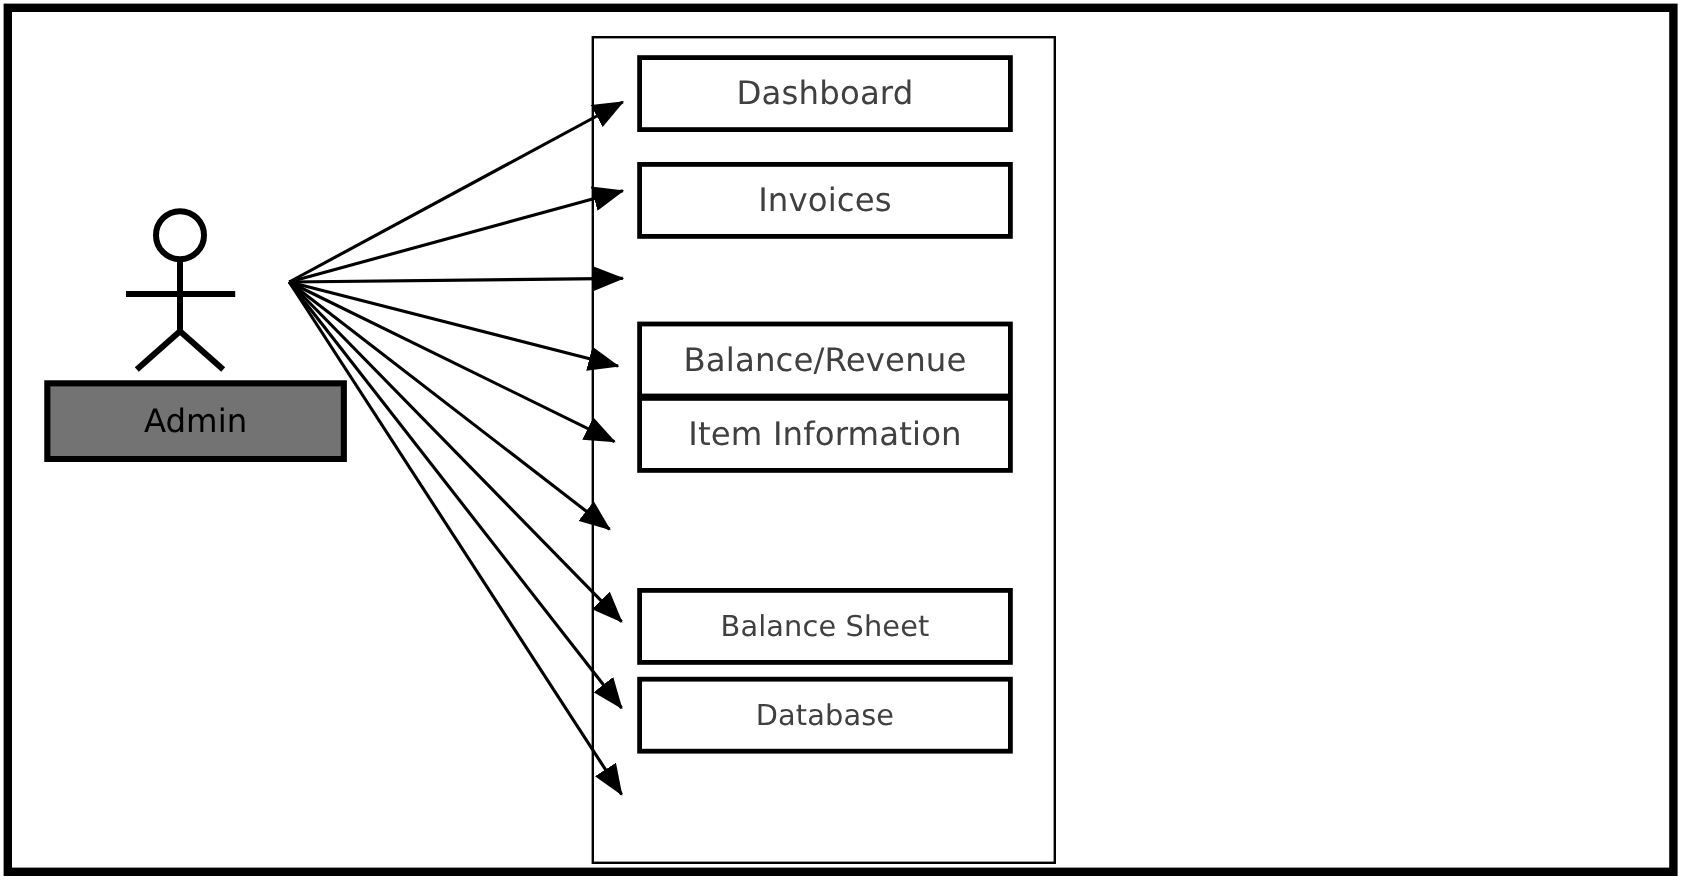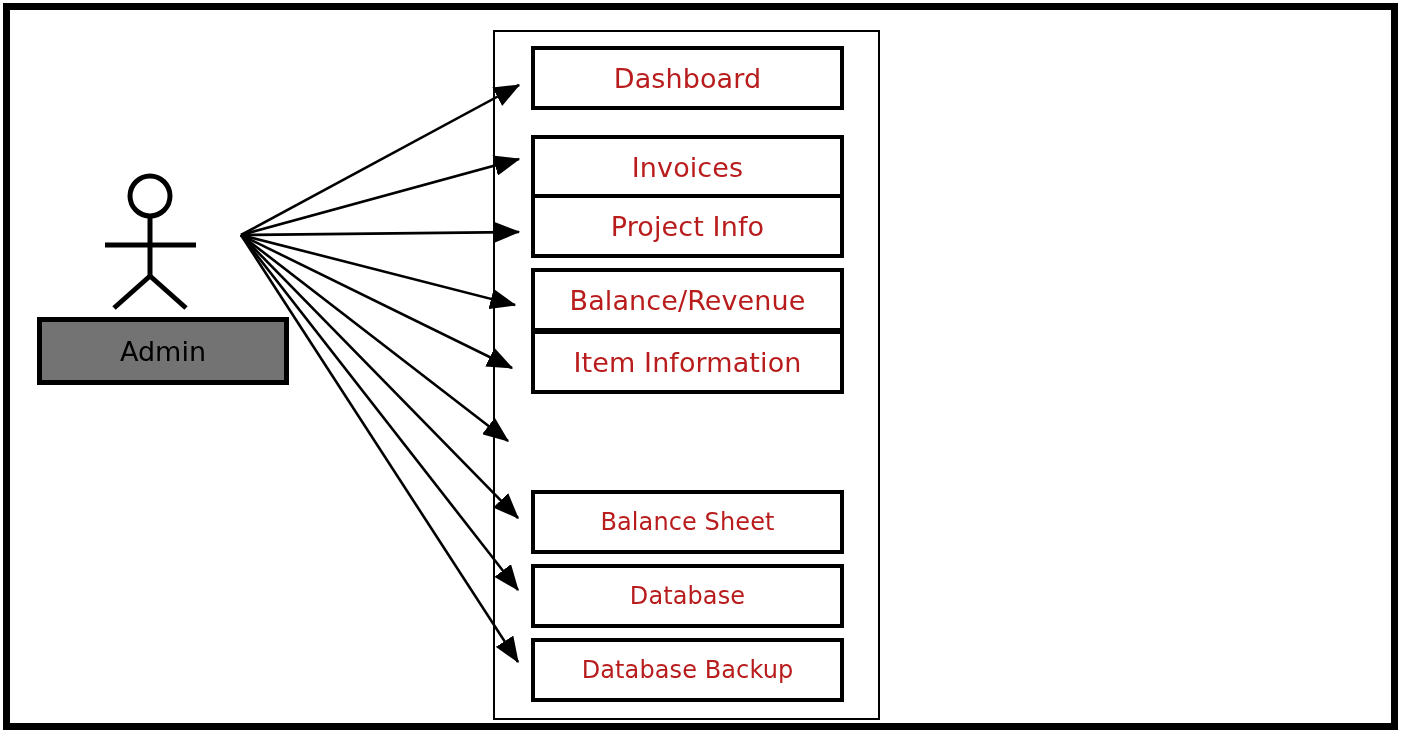--- a/index.html
+++ b/index.html
@@ -58,21 +58,21 @@
     border: 4px solid #000000;
     box-sizing: border-box;
     background: #ffffff;
     display: flex;
     align-items: center;
     justify-content: center;
   }
   .usecase-label {
     font-size: 27px;
     line-height: 1;
-    color: #b91c1c;
+    color: #404040;
     white-space: nowrap;
     letter-spacing: 0.1px;
   }
   .usecase-label.small {
     font-size: 24px;
   }
   
   .actor {
     position: absolute;
     left: 96px;
@@ -153,33 +153,27 @@
     </g>
   </svg>
 
   <div class="usecase-list">
     <div class="usecase-box" style="top:0px;">
       <span class="usecase-label">Dashboard</span>
     </div>
     <div class="usecase-box" style="top:89px;">
       <span class="usecase-label">Invoices</span>
     </div>
-    <div class="usecase-box" style="top:148px;">
-      <span class="usecase-label">Project Info</span>
-    </div>
     <div class="usecase-box" style="top:222px;">
       <span class="usecase-label">Balance/Revenue</span>
     </div>
     <div class="usecase-box" style="top:284px;">
       <span class="usecase-label">Item Information</span>
     </div>
     <div class="usecase-box" style="top:444px;">
       <span class="usecase-label small">Balance Sheet</span>
     </div>
     <div class="usecase-box" style="top:518px;">
       <span class="usecase-label small">Database</span>
     </div>
-    <div class="usecase-box" style="top:592px;">
-      <span class="usecase-label small">Database Backup</span>
-    </div>
   </div>
 
 </div>
 
 </body></html>

